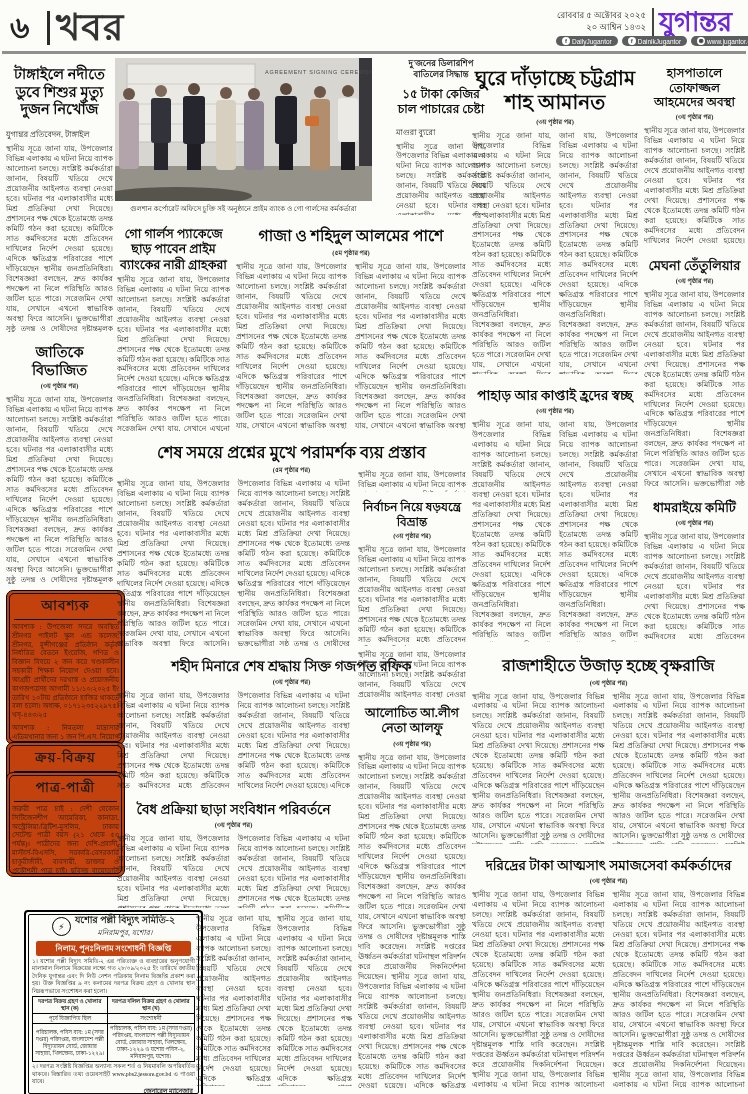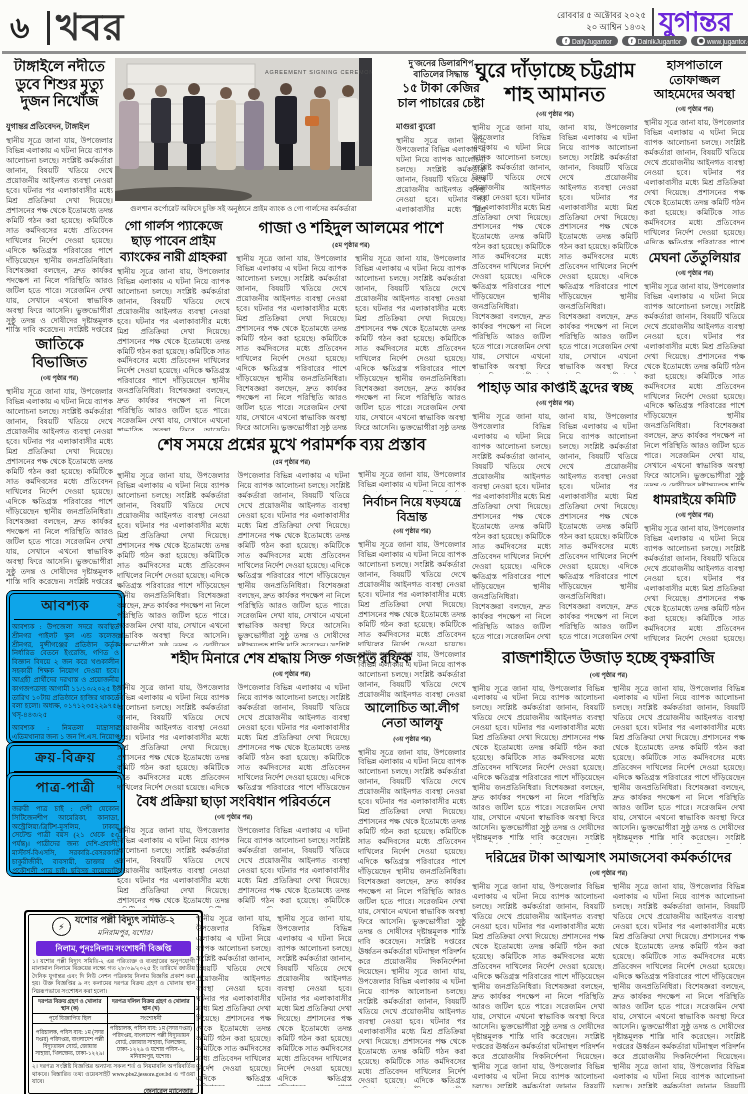--- a/index.html
+++ b/index.html
@@ -14,47 +14,47 @@
   .vline2{position:absolute;left:652px;top:8px;width:2px;height:28px;background:#444;}
   .logo{position:absolute;left:659px;top:1px;font-size:27px;font-weight:bold;color:#6d28d9;letter-spacing:-.5px;}
   .badges{position:absolute;left:556px;top:36px;display:flex;gap:4px;}
   .badge{display:inline-flex;align-items:center;gap:2px;background:#5c5d5f;color:#fff;
          border-radius:7px;padding:1px 6px;font-size:6.5px;font-family:"Liberation Sans",sans-serif;}
   .badge .bicon{display:inline-flex;align-items:center;justify-content:center;width:8px;height:8px;
          border-radius:50%;background:#fff;color:#444;font-size:6px;font-weight:bold;}
   .hrule{position:absolute;left:2px;top:51px;width:744px;height:2.5px;background:#8f8f8f;}
   
   .article{position:absolute;overflow:hidden;}
-  .hl{font-weight:bold;text-align:center;margin:0 0 2px;line-height:1.22;color:#0c0c0c;}
+  .hl{font-weight:bold;text-align:center;margin:8px 0 2px;line-height:1.22;color:#0c0c0c;}
   .kicker{font-weight:bold;text-align:center;font-size:8.5px;line-height:1.25;margin:0 0 2px;}
   .cont{text-align:center;font-size:6.5px;font-weight:bold;margin:0 0 3px;color:#222;}
-  .byline{font-size:8px;font-weight:bold;margin:9px 0 3px;}
+  .byline{font-size:8px;font-weight:normal;margin:9px 0 3px;}
   .body-text{font-size:7.5px;line-height:1.33;text-align:justify;color:#212121;word-break:break-word;}
   .cols2{column-count:2;column-gap:8px;}
   .prefill{overflow:hidden;margin-bottom:3px;}
   
   .photo{position:absolute;left:115px;top:58px;width:257px;height:143px;background:#d8d6d1;}
   .caption{position:absolute;left:112px;top:203px;width:263px;font-size:7px;text-align:center;
            color:#222;white-space:nowrap;overflow:hidden;}
   
-  .dbox{position:absolute;border:1.5px solid #000;border-radius:7px;padding:4px 5px 3px;background:#0ea5e9;overflow:hidden;}
+  .dbox{position:absolute;border:1.5px solid #000;border-radius:7px;padding:4px 5px 3px;background:#c2410c;overflow:hidden;}
   .dbox::before{content:"";position:absolute;inset:2px;border:1px solid #000;border-radius:5px;pointer-events:none;}
   .dbox-title{font-size:13.5px;font-weight:bold;text-align:center;letter-spacing:1px;
               border-bottom:1.5px solid #000;padding-bottom:1px;margin:0 2px 3px;position:relative;}
   .cls-entry{font-size:6.8px;line-height:1.3;text-align:justify;margin-bottom:4px;word-break:break-word;}
   
   .tender{position:absolute;left:24px;top:910px;width:167px;height:178px;border:2px solid #000;
           border-radius:4px;padding:3px 4px;background:#fbfbf7;overflow:hidden;}
   .tender::before{content:"";position:absolute;inset:2px;border:1px solid #000;border-radius:2px;pointer-events:none;}
   .t-head{display:flex;align-items:center;gap:4px;justify-content:center;position:relative;}
   .t-logo{width:17px;height:17px;border:1.2px solid #000;border-radius:50%;display:flex;align-items:center;
           justify-content:center;font-size:9px;flex:none;}
   .t-org{text-align:center;font-weight:bold;font-size:9.5px;line-height:1.25;}
   .t-place{font-size:7.5px;font-weight:normal;font-style:italic;}
-  .t-title{background:#6d28d9;color:#fff;font-size:8px;font-weight:bold;text-align:center;
+  .t-title{background:#c2410c;color:#fff;font-size:8px;font-weight:bold;text-align:center;
            border-radius:2px;padding:1px 2px;margin:2px 6px;position:relative;}
   .t-para{font-size:5.8px;line-height:1.3;text-align:justify;margin:1px 2px;}
   .tt{border-collapse:collapse;width:calc(100% - 4px);margin:1px 2px;}
   .tt th,.tt td{border:1px solid #000;font-size:5.6px;line-height:1.25;padding:1px 2px;text-align:center;font-weight:normal;}
   .tt th{font-weight:bold;}
   .t-sign{font-size:6.2px;font-weight:bold;text-align:right;line-height:1.3;margin:1px 4px 0;}
 </style>
 </head>
 <body>
 

